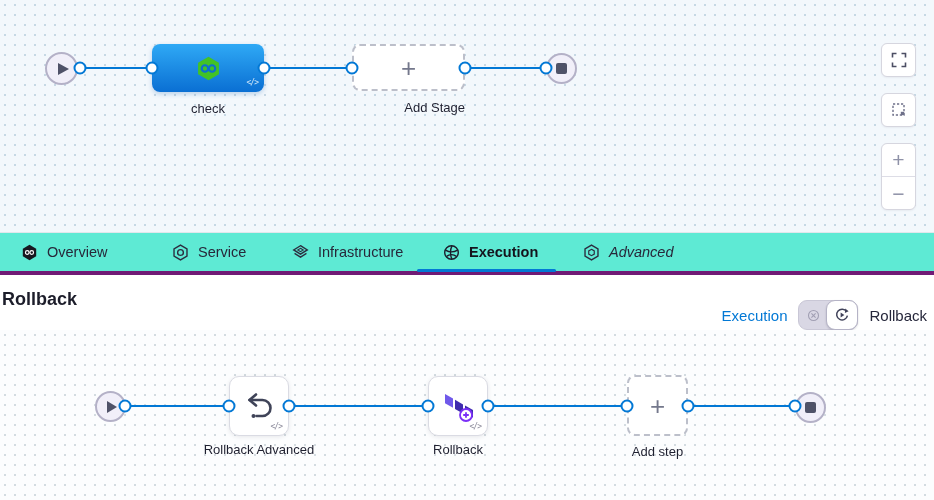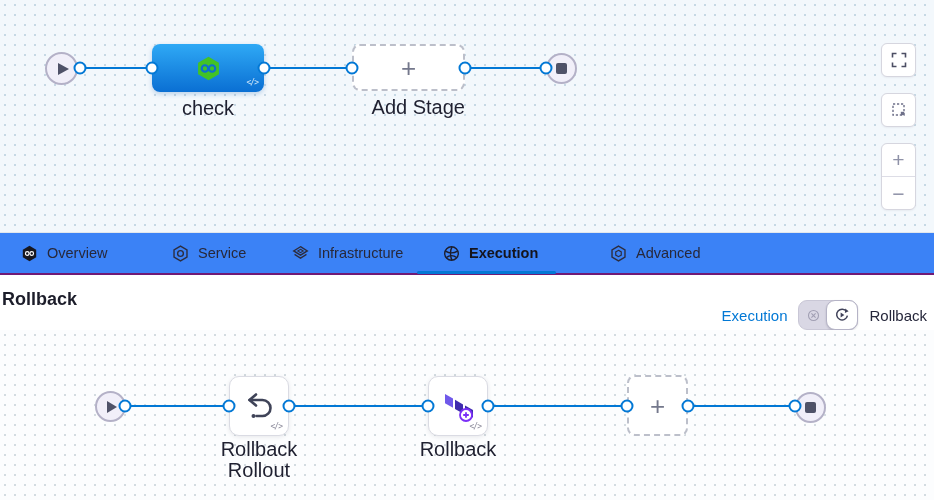--- a/index.html
+++ b/index.html
@@ -32,36 +32,36 @@
     box-shadow:0 2px 5px rgba(10,90,180,.25);}
   .dashed-box{position:absolute;box-sizing:border-box;background:#fff;border:2px dashed #bcbfca;
     border-radius:8px;display:flex;align-items:center;justify-content:center;}
   .plus-glyph{font-size:26px;font-weight:300;color:#74788c;line-height:1;}
   .step-box{position:absolute;box-sizing:border-box;width:60px;height:60px;background:#fff;
     border:1px solid #dadbe3;border-radius:10px;display:flex;align-items:center;justify-content:center;
     box-shadow:0 1px 4px rgba(40,41,61,.10);}
   .code-glyph{position:absolute;font-family:"DejaVu Sans Mono",monospace;font-size:8px;letter-spacing:-1px;}
   .code-on-blue{color:#cfe6f9;right:6px;bottom:5px;}
   .code-on-white{color:#8b8a9a;right:6px;bottom:4px;}
-  .plabel{position:absolute;text-align:center;font-size:20px;color:#1f2030;line-height:21px;}
+  .plabel{position:absolute;text-align:center;font-size:13px;color:#1f2030;line-height:21px;}
 
   
   .cbtn{position:absolute;left:881px;width:35px;height:34px;background:#fff;border:1px solid #d6d6df;
         border-radius:6px;box-sizing:border-box;display:flex;align-items:center;justify-content:center;
         box-shadow:0 1px 2px rgba(40,41,61,.06);}
   .zoom-group{position:absolute;left:881px;top:143px;width:35px;height:67px;background:#fff;
         border:1px solid #d6d6df;border-radius:6px;box-sizing:border-box;
         box-shadow:0 1px 2px rgba(40,41,61,.06);}
   .zbtn{width:100%;height:33px;display:flex;align-items:center;justify-content:center;
         font-size:21px;color:#8f92a8;box-sizing:border-box;}
   .zbtn.first{border-bottom:1px solid #dddde6;}
 
   
-  .tabbar{position:absolute;top:232px;left:0;width:934px;height:43px;background:#3b82f6;
-          border-top:1px solid #e2e7ec;border-bottom:2px solid #701a75;box-sizing:border-box;}
+  .tabbar{position:absolute;top:232px;left:0;width:934px;height:43px;background:#5eead4;
+          border-top:1px solid #e2e7ec;border-bottom:4px solid #701a75;box-sizing:border-box;}
   .tab{position:absolute;top:0;height:100%;display:flex;align-items:center;gap:9px;
        font-size:14.5px;color:#27283a;cursor:pointer;}
   .tab.active{font-weight:700;color:#14141d;}
   .tab-underline{position:absolute;bottom:-1px;height:3px;width:139px;left:417px;
        background:var(--c-accent,#0278d5);border-radius:2px;}
 
   
   .section-head{position:absolute;top:275px;left:0;width:934px;height:55px;background:#fff;}
   .section-title{position:absolute;left:2px;top:14px;font-size:18px;font-weight:600;color:#1c1d2a;}
   .head-right{position:absolute;right:7px;top:25px;display:flex;align-items:center;gap:11px;}
@@ -172,21 +172,21 @@
     <div class="tab active" style="left:443px;">
       <svg width="17" height="17" viewBox="0 0 16 16" fill="none" stroke="#1c1d2c" stroke-width="1.3">
         <circle cx="8" cy="8" r="6.4"></circle>
         <path d="M2.3 5.7 C5.6 7.7, 10.4 7.7, 13.7 5.7"></path>
         <path d="M3.3 11.7 C5.9 9.4, 10.1 9.4, 12.7 11.7"></path>
         <path d="M8.5 1.7 C6.6 5, 6.6 11, 8.5 14.3"></path>
       </svg>
       <span>Execution</span>
     </div>
 
-    <div class="tab" style="left:610px;">
+    <div class="tab" style="left:583px;font-style:italic;">
       <svg width="17" height="17" viewBox="0 0 16 16" fill="none" stroke="#2c2d3f" stroke-width="1.3">
         <polygon points="8,1 14.1,4.5 14.1,11.5 8,15 1.9,11.5 1.9,4.5"></polygon>
         <polygon points="8,5 10.6,6.5 10.6,9.5 8,11 5.4,9.5 5.4,6.5" stroke-width="1.1"></polygon>
       </svg>
       <span>Advanced</span>
     </div>
 
     <div class="tab-underline"></div>
   </div>
 
@@ -224,40 +224,41 @@
 
     <div class="step-box" style="left:229px;top:46px;">
       <svg width="32" height="32" viewBox="0 0 32 32" fill="none" stroke="#3f4358" stroke-width="2.6" stroke-linecap="round" stroke-linejoin="round">
         <polyline points="13,4.5 6.5,10 13,15.5"></polyline>
         <path d="M6.5 10 H19.5 A8 8 0 0 1 19.5 26 H13.5"></path>
         <circle cx="10.5" cy="26" r="2" fill="#3f4358" stroke="none"></circle>
       </svg>
       <span class="code-glyph code-on-white">&lt;/&gt;</span>
     </div>
     <div class="plabel" style="left:189px;top:109px;width:140px;">
-      <div>Rollback Rollout</div>
+      <div>Rollback Advanced</div>
     </div>
 
     <div class="step-box" style="left:428px;top:46px;">
       <svg width="34" height="34" viewBox="0 0 34 34">
         <polygon class="tfl" points="4,5 12,9.6 12,18.8 4,14.2"></polygon>
         <polygon class="tfd" points="14,10.8 22,15.4 22,24.6 14,20"></polygon>
         <polygon class="tfd" points="24,16.5 32,21.1 32,28.5 24,25.9"></polygon>
         <circle cx="25" cy="26" r="6" fill="#fff" class="tfbadge" stroke-width="1.8"></circle>
         <path d="M25 23.2 V28.8 M22.2 26 H27.8" class="tfbadge" stroke-width="1.8" fill="none"></path>
       </svg>
       <span class="code-glyph code-on-white">&lt;/&gt;</span>
     </div>
     <div class="plabel" style="left:388px;top:109px;width:140px;">
       <div>Rollback</div>
     </div>
 
     <div class="dashed-box" style="left:627px;top:45px;width:61px;height:61px;">
       <span class="plus-glyph">+</span>
     </div>
+    <div class="plabel" style="left:597px;top:111px;width:121px;">Add step</div>
 
     <div class="endcap small" style="left:795px;top:62px;">
       <span class="sq"></span>
     </div>
 
     <div class="pnode" style="left:125px;top:76px;"></div>
     <div class="pnode" style="left:229px;top:76px;"></div>
     <div class="pnode" style="left:289px;top:76px;"></div>
     <div class="pnode" style="left:428px;top:76px;"></div>
     <div class="pnode" style="left:488px;top:76px;"></div>

